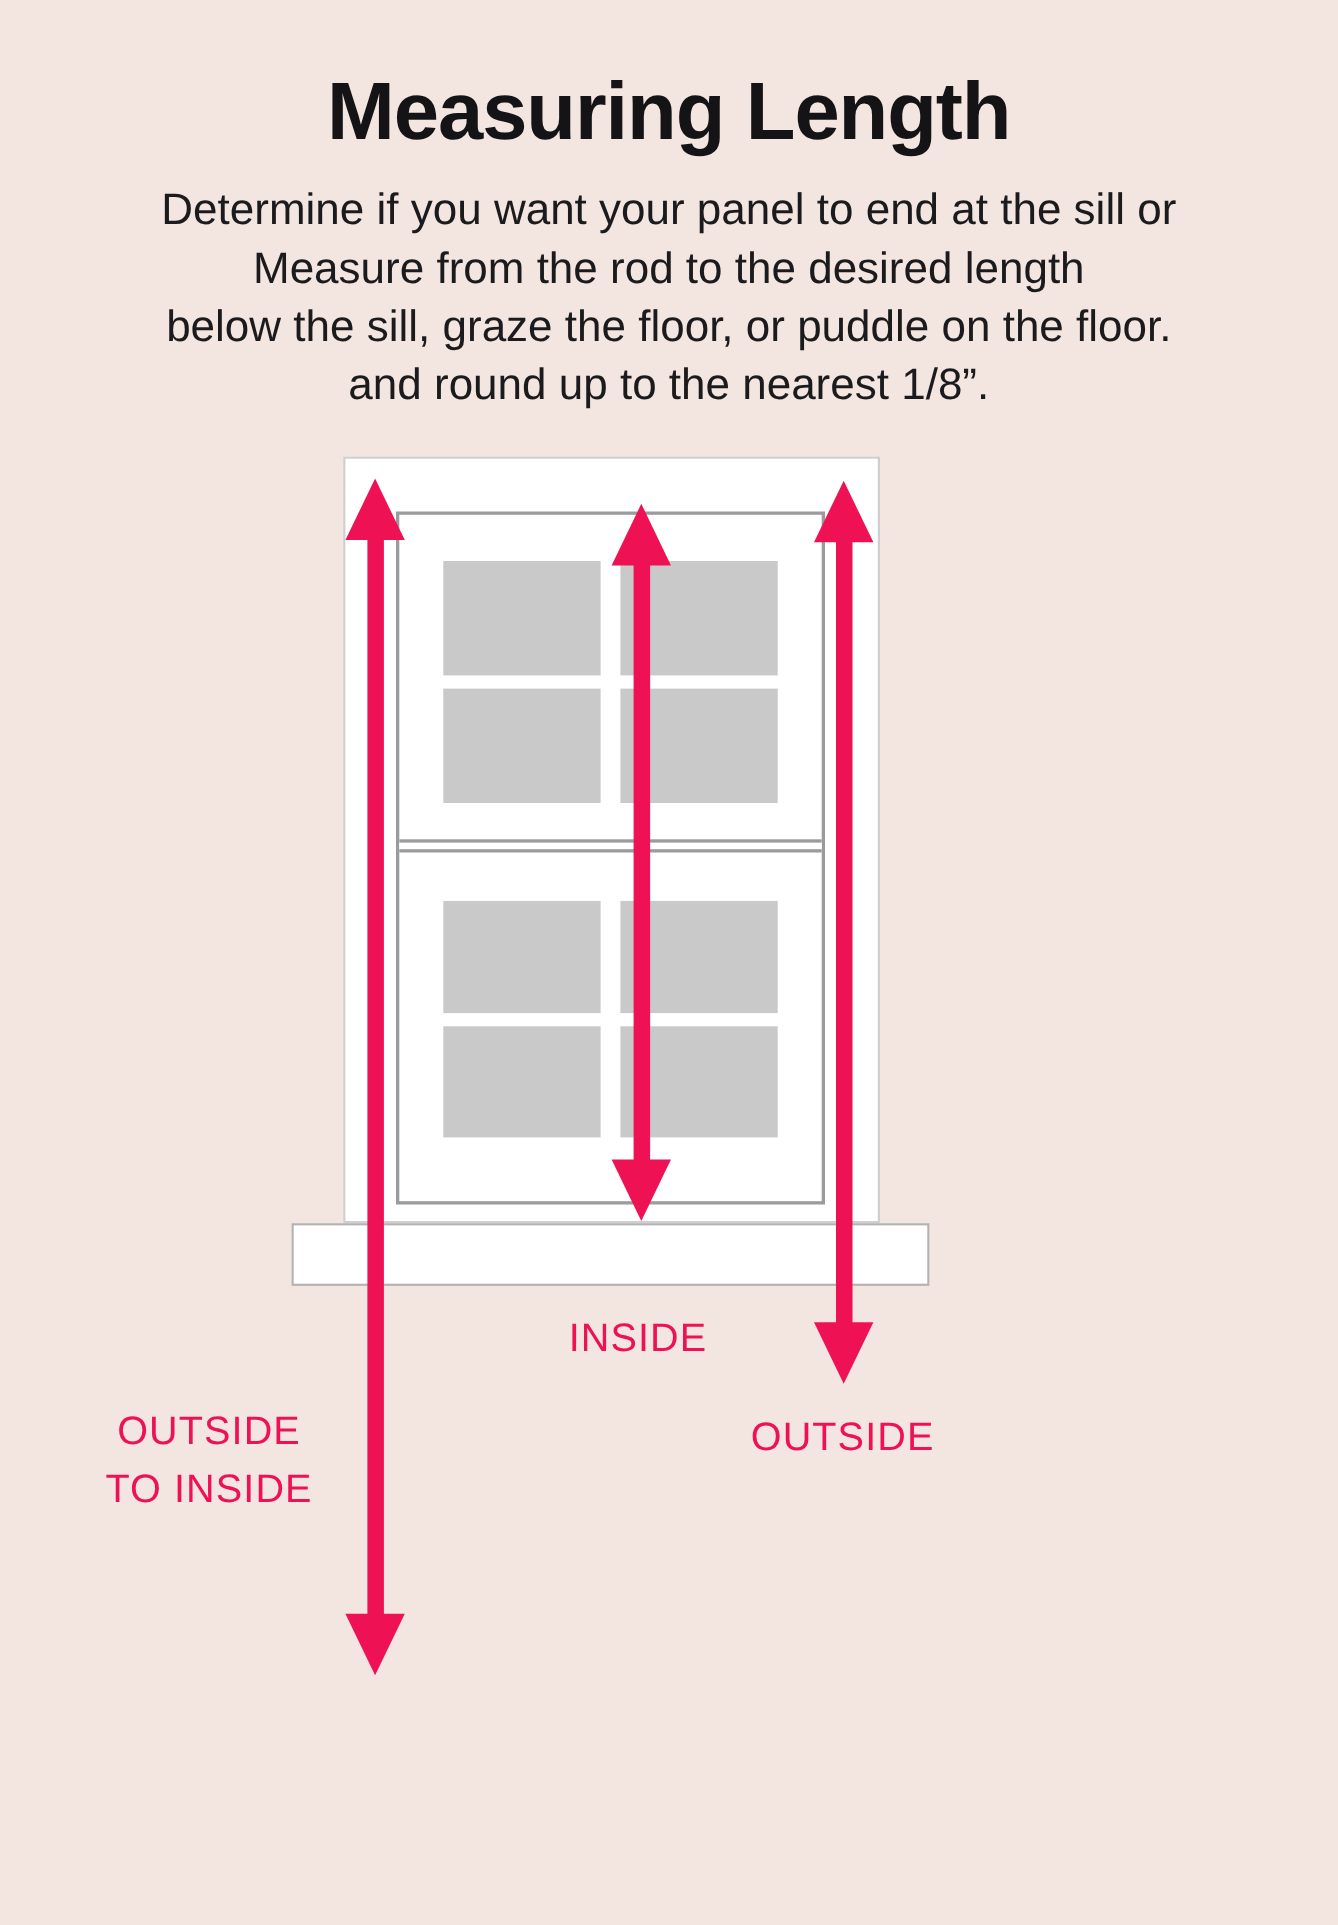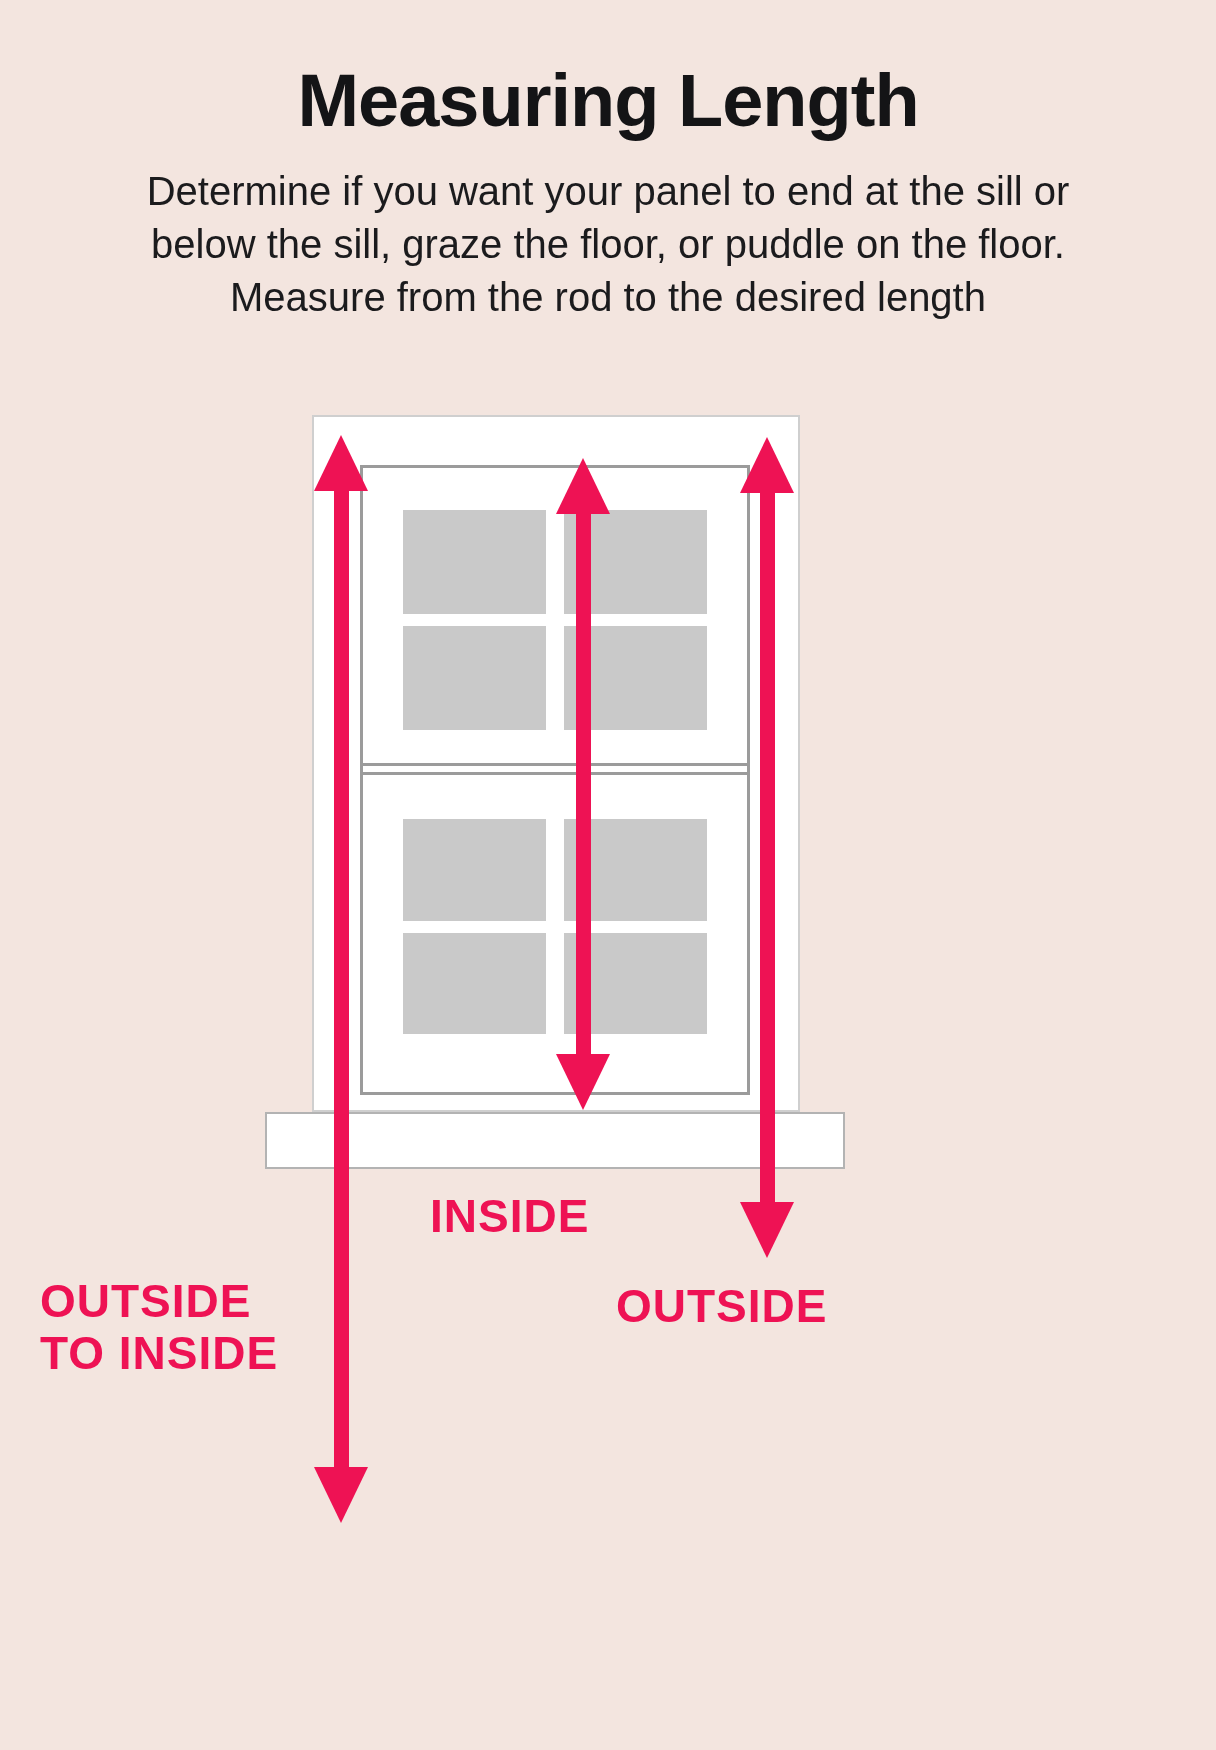--- a/index.html
+++ b/index.html
@@ -111,41 +111,43 @@
     margin-top:-1px;
     margin-bottom:-1px;
   }
   .arrow-left{left:314px;top:435px;height:1088px;}
   .arrow-mid{left:556px;top:458px;height:652px;}
   .arrow-right{left:740px;top:437px;height:821px;}
   
   .pink-label{
     position:absolute;
     color:var(--accent);
-    font-size:46px;
-    font-weight:700;
+    font-size:36px;
+    font-weight:400;
     letter-spacing:1px;
+    text-align:center;
     line-height:52px;
     z-index:6;
   }
   .label-inside{left:430px;top:1190px;width:300px;}
   .label-outside{left:616px;top:1280px;width:300px;}
   .label-otf{left:40px;top:1275px;width:300px;}
 </style>
 </head>
 <body>
 
 <div class="canvas">
 
   <h1 class="title">Measuring Length</h1>
 
   <div class="description">
     <div>Determine if you want your panel to end at the sill or</div>
+    <div>Measure from the rod to the desired length</div>
     <div>below the sill, graze the floor, or puddle on the floor.</div>
-    <div>Measure from the rod to the desired length</div>
+    <div>and round up to the nearest 1/8”.</div>
   </div>
 
   <div class="casing"></div>
 
   <div class="sash-frame">
     <div class="sash top">
       <div class="pane"></div>
       <div class="pane"></div>
       <div class="pane"></div>
       <div class="pane"></div>

